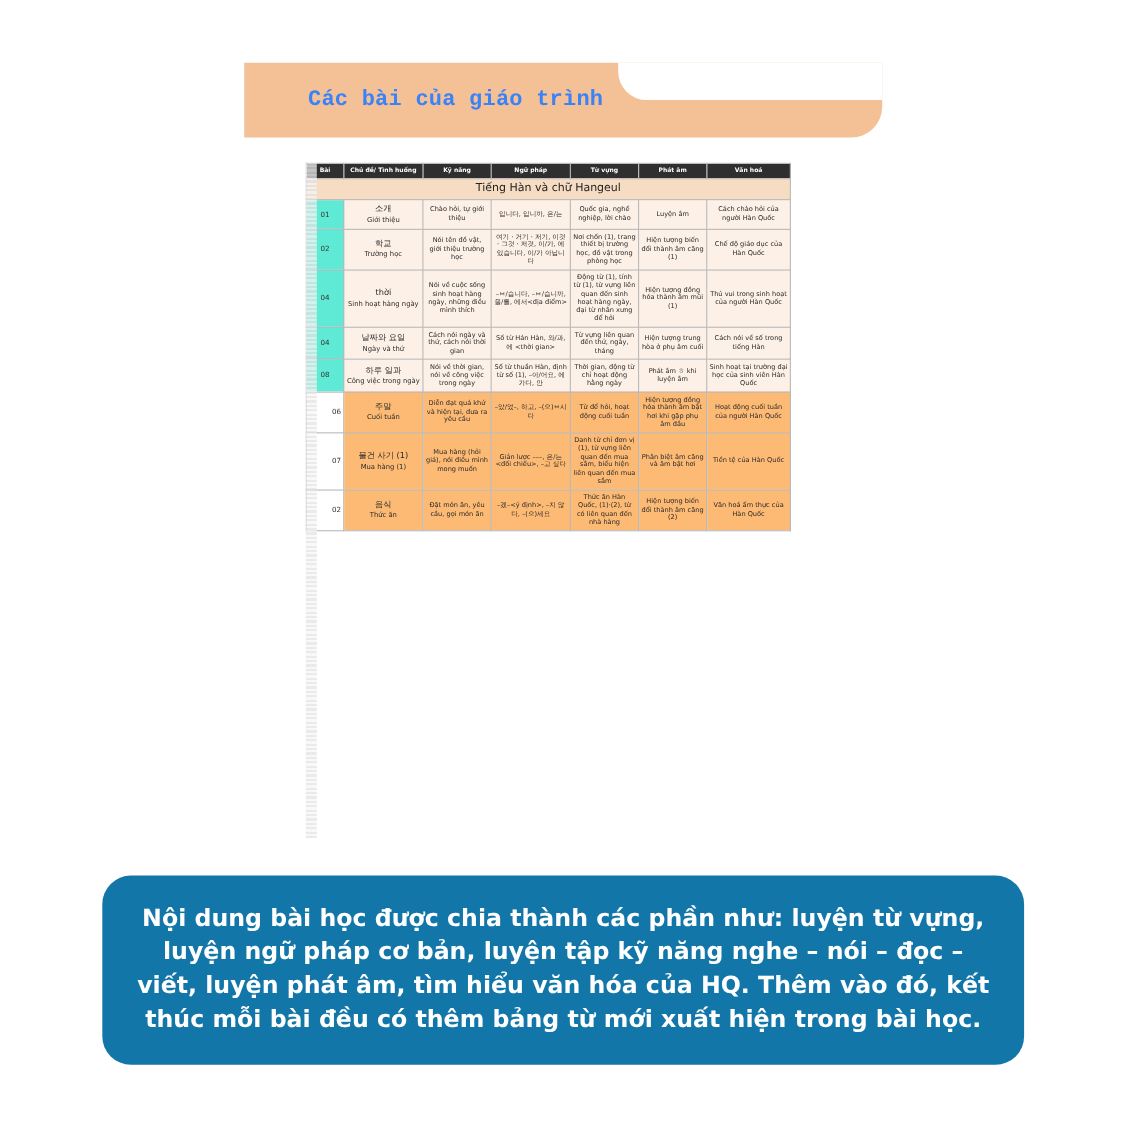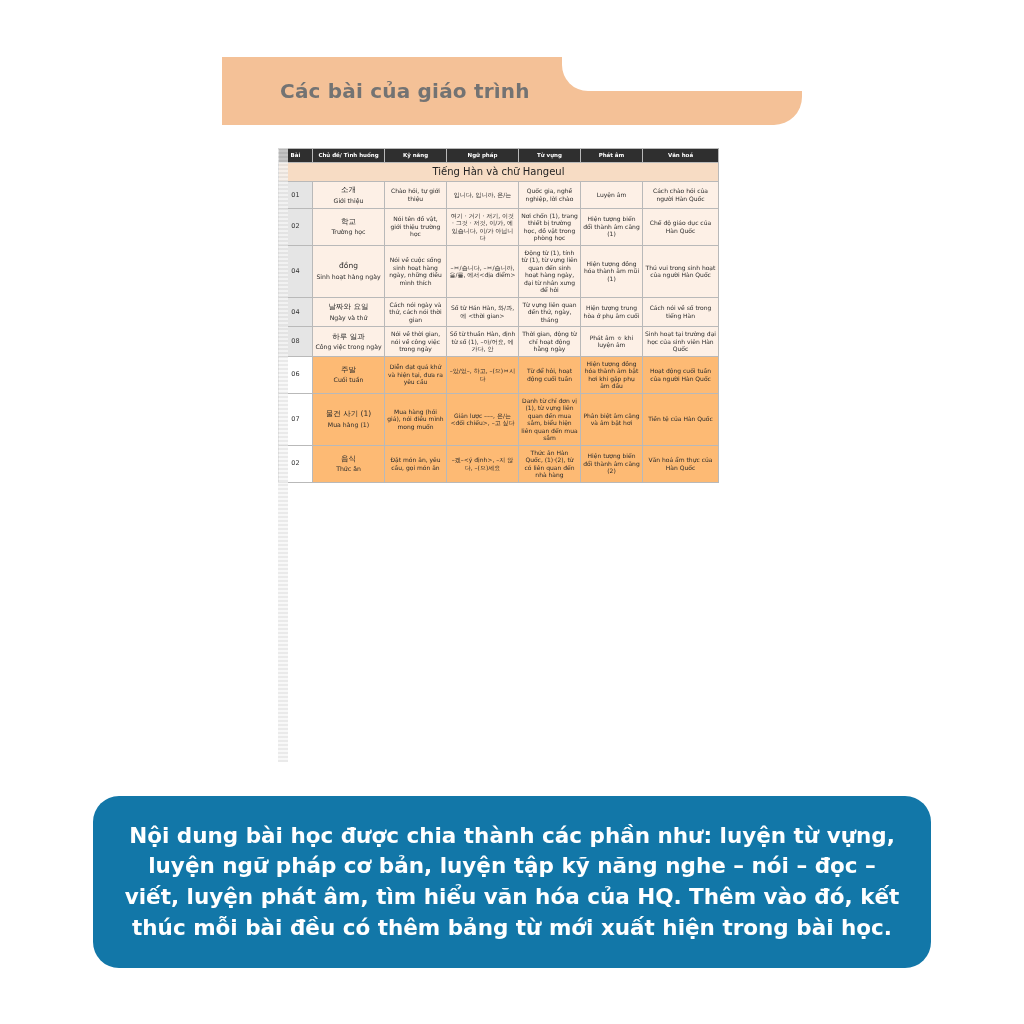--- a/index.html
+++ b/index.html
@@ -40,22 +40,23 @@
     height: 34px;
     background: #ffffff;
     border-radius: 0 0 0 26px;
   }
   .header-title {
     position: absolute;
     left: 58px;
     top: 22px;
     font-size: 20px;
     font-weight: bold;
-    color: #737373;
+    color: #3b82f6;
     letter-spacing: 0.2px;
+    font-family: Liberation Mono, monospace;
   }
 
   
   .table-wrap {
     position: absolute;
     left: 278px;
     top: 148px;
     width: 470px;
   }
   table.curriculum {
@@ -102,23 +103,23 @@
     display: block;
     font-size: 7.5px;
     margin-bottom: 2px;
   }
   .topic .vi {
     display: block;
     font-size: 6.2px;
   }
   
   tr.tint-peach td:not(.col-bai) { background: #fdf0e6; margin-top: 16px; }
-  tr.tint-peach td.col-bai { background: #e5e5e5; }
+  tr.tint-peach td.col-bai { background: #5eead4; }
   tr.tint-mint  td:not(.col-bai) { background: #fdba74; }
-  tr.tint-mint  td.col-bai { background: #ffffff; }
+  tr.tint-mint  td.col-bai { background: #ffffff; text-align: right; }
 
   
   .spine {
     position: absolute;
     left: 278px;
     top: 148px;
     width: 10px;
     height: 614px;
     background: repeating-linear-gradient(180deg,#e3e3e3 0 2px,#f6f6f6 2px 4px);
     opacity: .75;
@@ -207,21 +208,21 @@
         <td class="cell">Nói tên đồ vật, giới thiệu trường học</td>
         <td class="cell">여기 · 거기 · 저기, 이것 · 그것 · 저것, 이/가, 에 있습니다, 이/가 아닙니다</td>
         <td class="cell">Nơi chốn (1), trang thiết bị trường học, đồ vật trong phòng học</td>
         <td class="cell">Hiện tượng biến đổi thành âm căng (1)</td>
         <td class="cell">Chế độ giáo dục của Hàn Quốc</td>
       </tr>
 
       <tr class="tint-peach">
         <td class="col-bai">04</td>
         <td class="topic">
-          <span class="ko">đồng</span>
+          <span class="ko">thời</span>
           <span class="vi">Sinh hoạt hàng ngày</span>
         </td>
         <td class="cell">Nói về cuộc sống sinh hoạt hàng ngày, những điều mình thích</td>
         <td class="cell">–ㅂ/습니다, –ㅂ/습니까, 을/를, 에서&lt;địa điểm&gt;</td>
         <td class="cell">Động từ (1), tính từ (1), từ vựng liên quan đến sinh hoạt hàng ngày, đại từ nhân xưng để hỏi</td>
         <td class="cell">Hiện tượng đồng hóa thành âm mũi (1)</td>
         <td class="cell">Thú vui trong sinh hoạt của người Hàn Quốc</td>
       </tr>
 
       <tr class="tint-peach">

